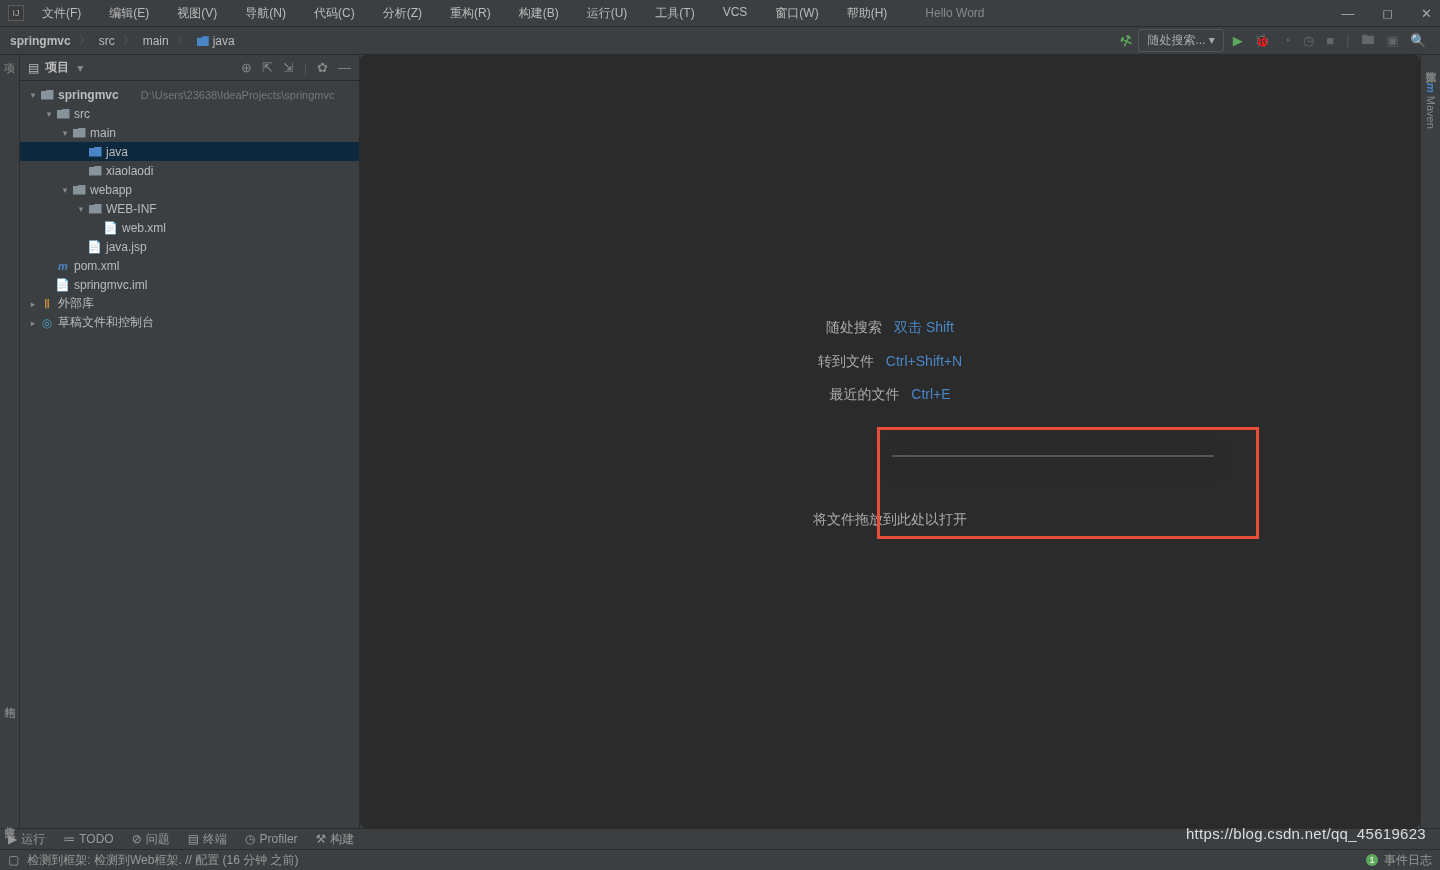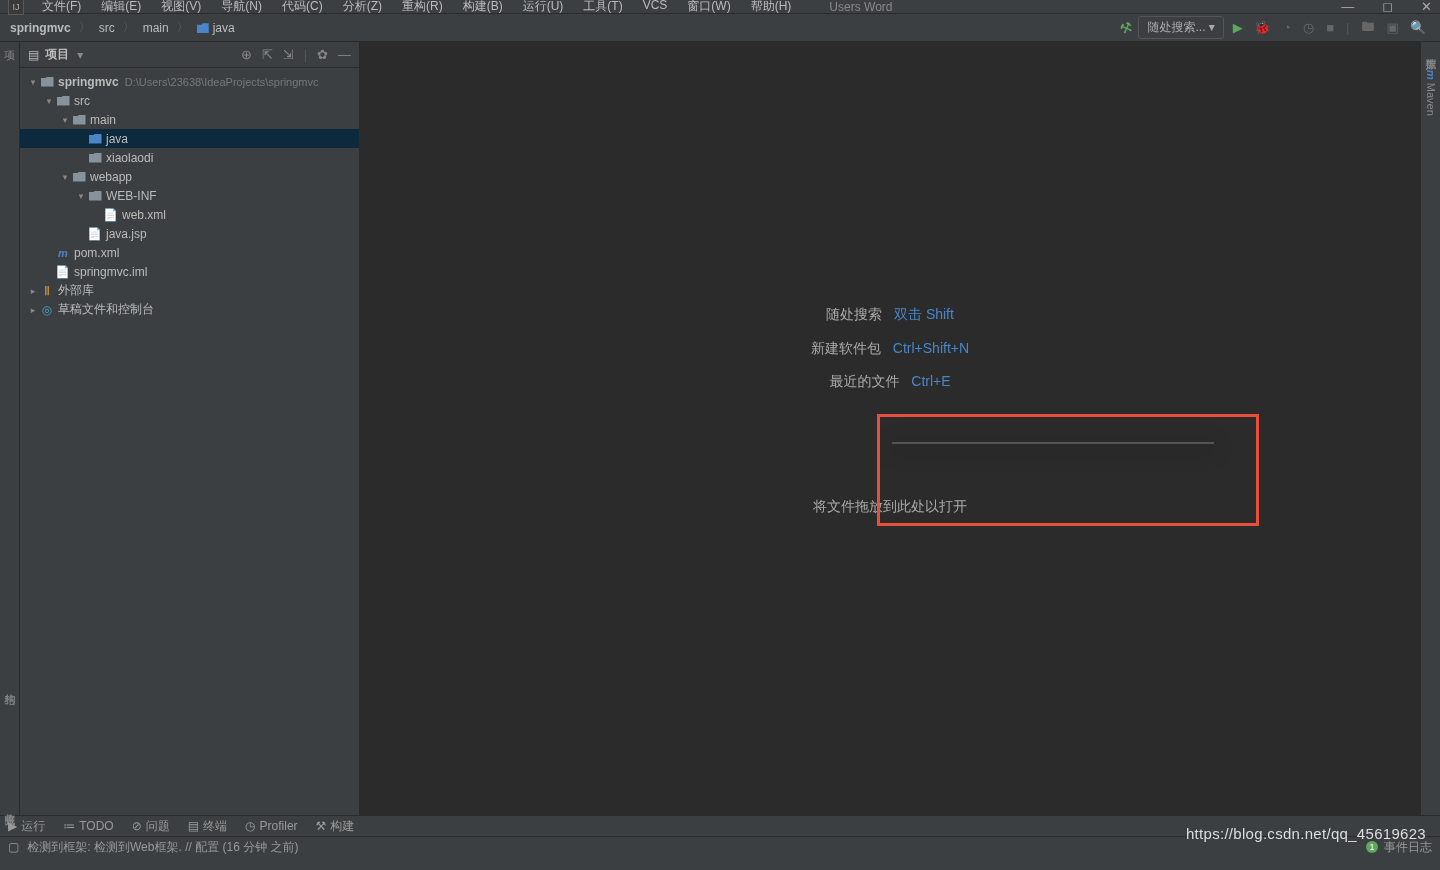--- a/index.html
+++ b/index.html
@@ -1,19 +1,19 @@
 <!DOCTYPE html>
 <html><head>
 <meta charset="utf-8">
 <style>
 * { margin:0; padding:0; box-sizing:border-box; font-family:"Microsoft YaHei","Segoe UI",sans-serif; }
 body { width:1440px; height:870px; background:#3c3f41; color:#bbb; overflow:hidden; font-size:12px; position:relative; }
-.titlebar { height:14px; background:#3c3f41; display:flex; align-items:center; padding:0 8px; border-bottom:1px solid #2b2b2b; }
+.titlebar { height:27px; background:#3c3f41; display:flex; align-items:center; padding:0 8px; border-bottom:1px solid #2b2b2b; }
 .titlebar .logo { width:16px; height:16px; background:#3a3a3a; border:1px solid #5a5a5a; margin-right:10px; display:flex; align-items:center; justify-content:center; font-size:9px; color:#aaa; }
-.menu { display:flex; gap:4px; }
+.menu { display:flex; gap:12px; }
 .menu span { padding:0 8px; cursor:default; color:#bbb; font-size:12px; }
 .app-title { margin-left:30px; color:#888; font-size:12px; }
 .win-controls { margin-left:auto; display:flex; gap:28px; color:#aaa; font-size:13px; }
 .win-controls span { cursor:default; }
 .navbar { height:28px; background:#3c3f41; border-bottom:1px solid #2b2b2b; display:flex; align-items:center; padding:0 10px; }
 .breadcrumb { display:flex; align-items:center; gap:4px; font-size:12px; }
 .breadcrumb .crumb { color:#bbb; }
 .breadcrumb .sep { color:#666; margin:0 4px; }
 .folder-icon { width:12px; height:10px; background:#87939a; display:inline-block; margin-right:4px; vertical-align:middle; clip-path:polygon(0 15%,40% 15%,50% 0,100% 0,100% 100%,0 100%); }
 .folder-icon.blue { background:#4a86c7; }
@@ -35,22 +35,22 @@
 .tree-row.selected-dark { background:#0d293e; }
 .arrow { width:14px; text-align:center; color:#888; font-size:9px; }
 .ind { display:inline-block; }
 .icon { width:14px; height:14px; display:inline-flex; align-items:center; justify-content:center; margin-right:4px; }
 .folder { background:#87939a; width:13px; height:10px; clip-path:polygon(0 15%,40% 15%,50% 0,100% 0,100% 100%,0 100%); }
 .folder.blue { background:#4a86c7; }
 .folder.res { background:#87939a; position:relative; }
 .m-ico { color:#4a86c7; font-weight:bold; font-style:italic; font-size:11px; }
 .label { color:#bbb; }
 .label.bold { font-weight:bold; }
-.path { color:#777; margin-left:6px; font-size:11px; }
-.editor { flex:1; background:#2b2b2b; position:relative; }
+.path { color:#777; margin-left:22px; font-size:11px; }
+.editor { flex:1; background:#2b2b2b; position:relative;border-radius:6px; }
 .hints { position:absolute; top:256px; left:50%; transform:translateX(-50%); text-align:center; line-height:2.4; font-size:14px; }
 .hints .line { white-space:nowrap; }
 .hints .lbl { color:#aaa; margin-right:8px; }
 .hints .key { color:#4a86c7; }
 .highlight-box { position:absolute; top:372px; left:517px; width:382px; height:112px; border:3px solid #e84e3c; pointer-events:none; }
 .popup { position:absolute; top:400px; left:532px; width:322px; background:#3c3f41; border:1px solid #555; box-shadow:0 4px 20px rgba(0,0,0,.5); }
 .popup-title { background:#4c5052; height:22px; display:flex; align-items:center; justify-content:center; font-size:12px; color:#bbb; border-bottom:1px solid #555; }
 .popup-input { width:100%; height:28px; background:#45494a; border:none; border-top:1px solid #333; padding:0 8px; color:#ddd; font-size:12px; outline:none; }
 .drop-hint { position:absolute; top:456px; left:50%; transform:translateX(-50%); color:#aaa; font-size:14px; }
 .right-gutter { width:20px; background:#3c3f41; border-left:1px solid #2b2b2b; display:flex; flex-direction:column; align-items:center; padding-top:8px; }
@@ -76,21 +76,21 @@
     <span>代码(C)</span>
     <span>分析(Z)</span>
     <span>重构(R)</span>
     <span>构建(B)</span>
     <span>运行(U)</span>
     <span>工具(T)</span>
     <span>VCS</span>
     <span>窗口(W)</span>
     <span>帮助(H)</span>
   </div>
-  <div class="app-title">Users Word</div>
+  <div class="app-title">Hello Word</div>
   <div class="win-controls">
     <span>—</span>
     <span>◻</span>
     <span>✕</span>
   </div>
 </div>
 
 <div class="navbar">
   <div class="breadcrumb">
     <span class="crumb"><b>springmvc</b></span>
@@ -226,21 +226,21 @@
           <span class="arrow">▸</span>
         <span class="icon" style="color:#4aa3c7">◎</span>
           <span class="label">草稿文件和控制台</span>
       </div>
     </div>
   </div>
 
   <div class="editor">
     <div class="hints">
       <div class="line"><span class="lbl">随处搜索</span> <span class="key">双击 Shift</span></div>
-      <div class="line"><span class="lbl">新建软件包</span> <span class="key">Ctrl+Shift+N</span></div>
+      <div class="line"><span class="lbl">转到文件</span> <span class="key">Ctrl+Shift+N</span></div>
       <div class="line"><span class="lbl">最近的文件</span> <span class="key">Ctrl+E</span></div>
     </div>
     <div class="drop-hint">将文件拖放到此处以打开</div>
 
     <div class="popup">
     </div>
 
     <div class="highlight-box"></div>
   </div>
 

